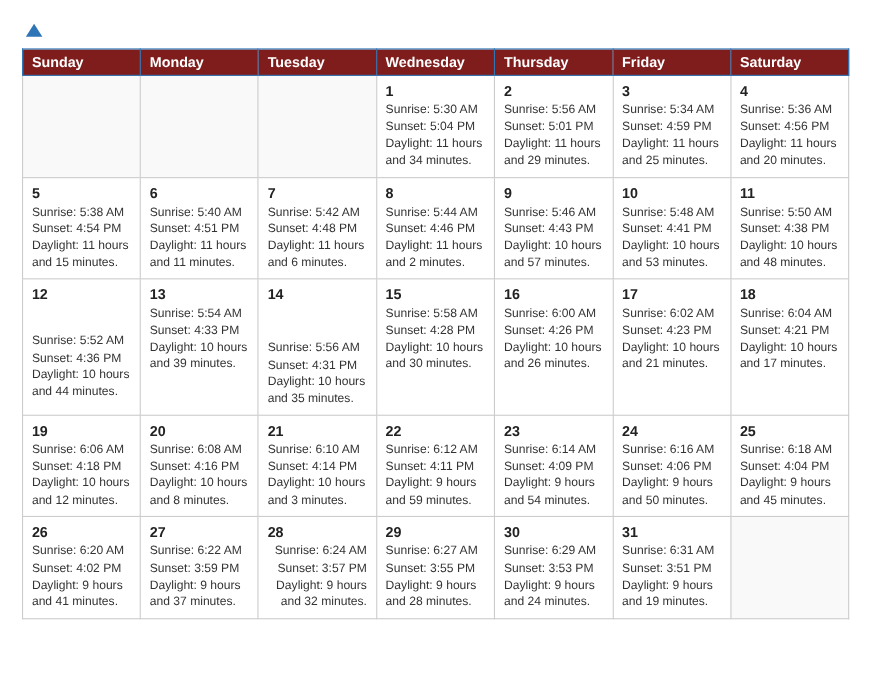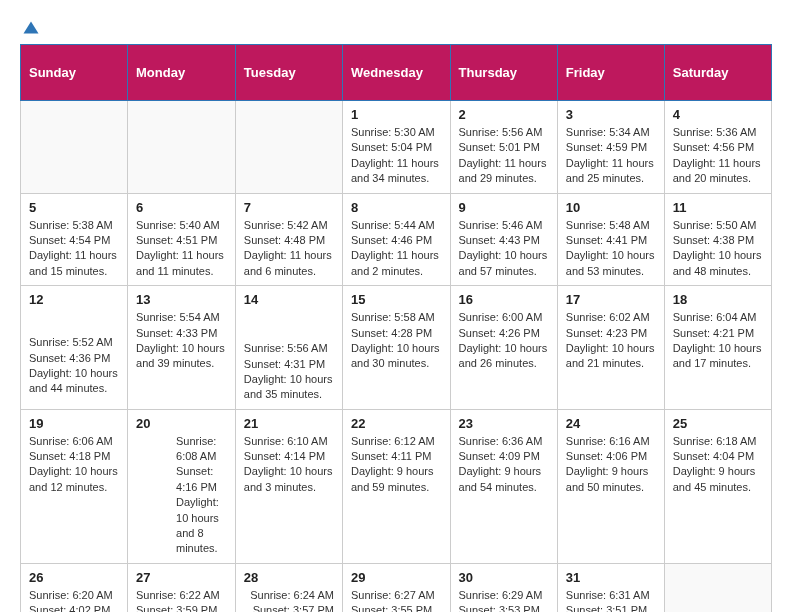--- a/index.html
+++ b/index.html
@@ -45,24 +45,24 @@
     .location {
       font-size: 16px;
       color: #555;
     }
     .calendar {
       width: 100%;
       border-collapse: collapse;
       border: 1px solid #ccc;
     }
     .calendar th {
-      background-color: #be185d;
+      background-color: #7f1d1d;
       color: #fff;
       text-align: left;
-      padding: 20px 8px;
+      padding: 4px 8px;
       font-size: 13px;
       border: 1px solid #2e75b6;
     }
     .calendar td {
       vertical-align: top;
       padding: 6px 8px;
       border: 1px solid #ccc;
       font-size: 11px;
       color: #333;
       width: 108px;
@@ -256,42 +256,42 @@
       <tr class="week-row">
         <td>
           <div class="day-number">19</div>
           <div class="day-info" style="white-space: pre-line;">Sunrise: 6:06 AM
 Sunset: 4:18 PM
 Daylight: 10 hours
 and 12 minutes.</div>
         </td>
         <td>
           <div class="day-number">20</div>
-          <div class="day-info" style="white-space: pre-line; margin-left: 40px;">Sunrise: 6:08 AM
+          <div class="day-info" style="white-space: pre-line;">Sunrise: 6:08 AM
 Sunset: 4:16 PM
 Daylight: 10 hours
 and 8 minutes.</div>
         </td>
         <td>
           <div class="day-number">21</div>
           <div class="day-info" style="white-space: pre-line;">Sunrise: 6:10 AM
 Sunset: 4:14 PM
 Daylight: 10 hours
 and 3 minutes.</div>
         </td>
         <td>
           <div class="day-number">22</div>
           <div class="day-info" style="white-space: pre-line;">Sunrise: 6:12 AM
 Sunset: 4:11 PM
 Daylight: 9 hours
 and 59 minutes.</div>
         </td>
         <td>
           <div class="day-number">23</div>
-          <div class="day-info" style="white-space: pre-line;">Sunrise: 6:36 AM
+          <div class="day-info" style="white-space: pre-line;">Sunrise: 6:14 AM
 Sunset: 4:09 PM
 Daylight: 9 hours
 and 54 minutes.</div>
         </td>
         <td>
           <div class="day-number">24</div>
           <div class="day-info" style="white-space: pre-line;">Sunrise: 6:16 AM
 Sunset: 4:06 PM
 Daylight: 9 hours
 and 50 minutes.</div>

